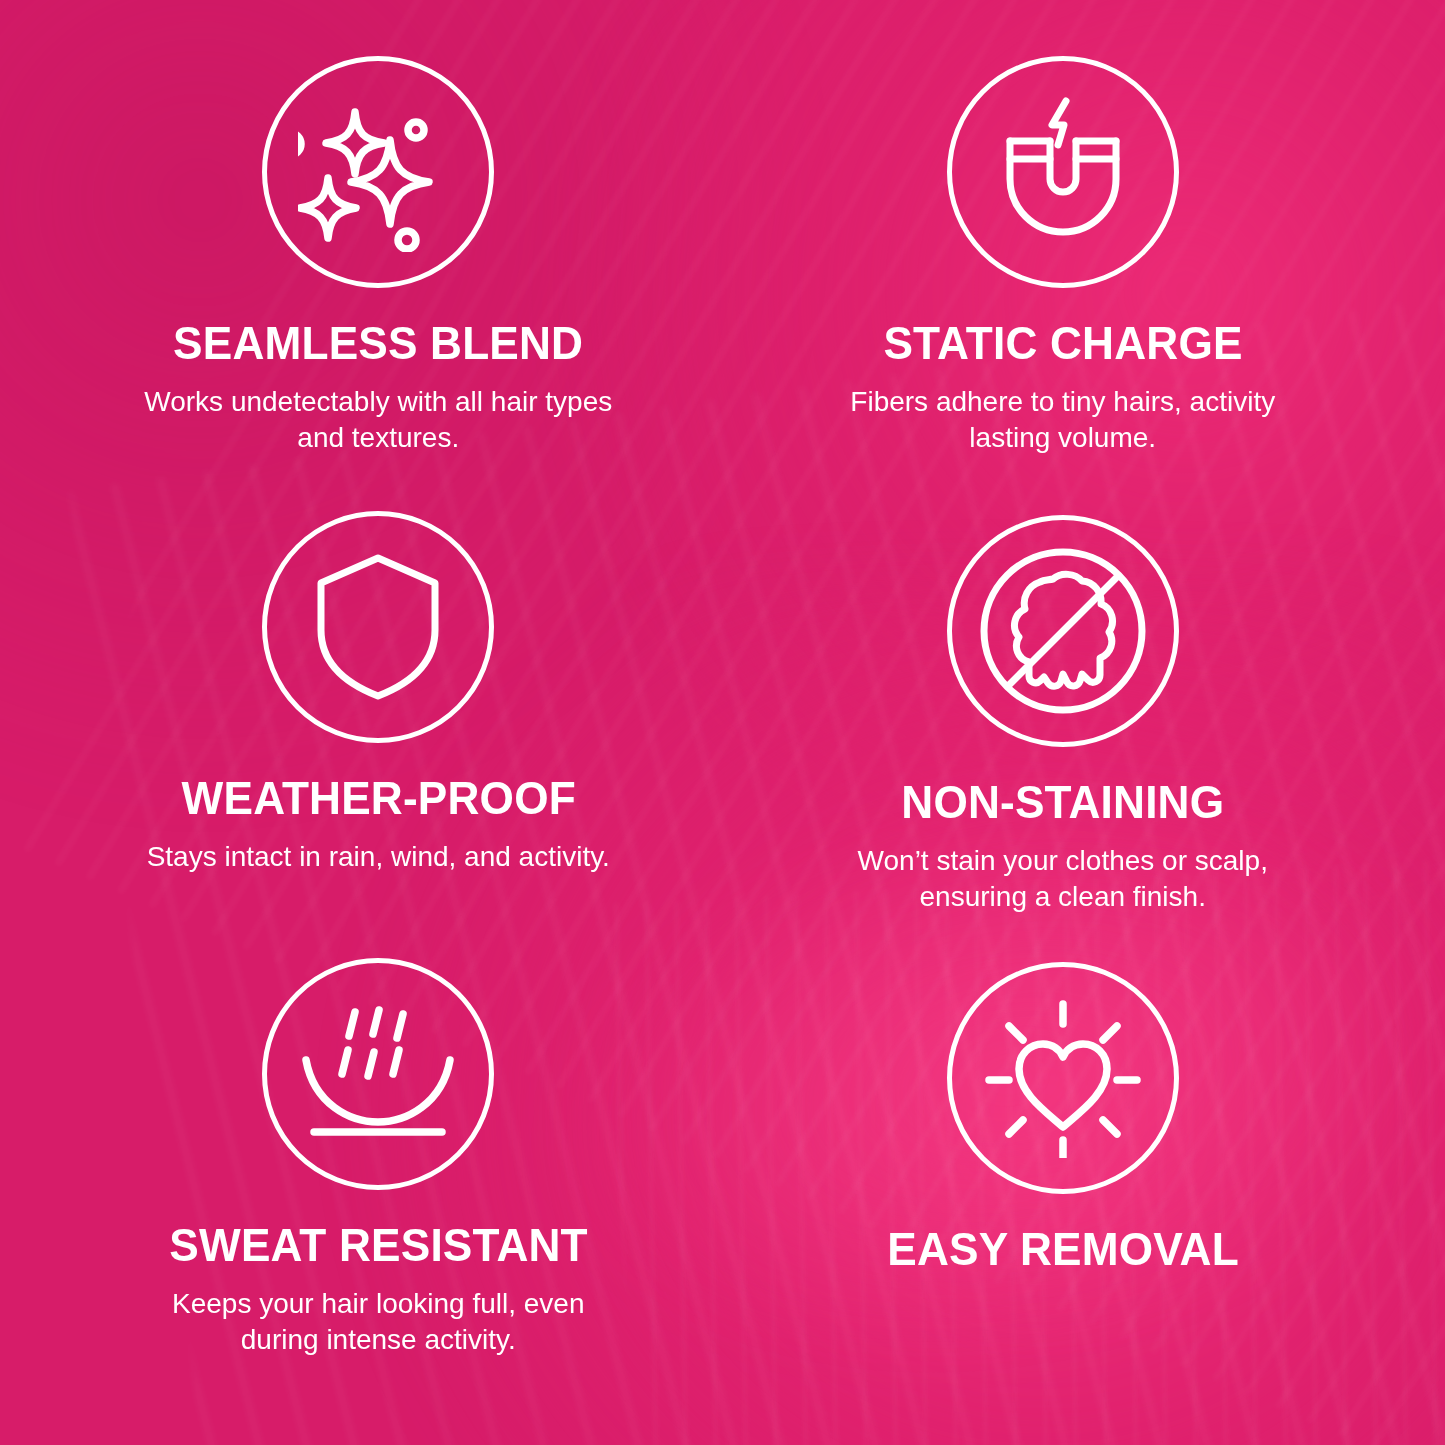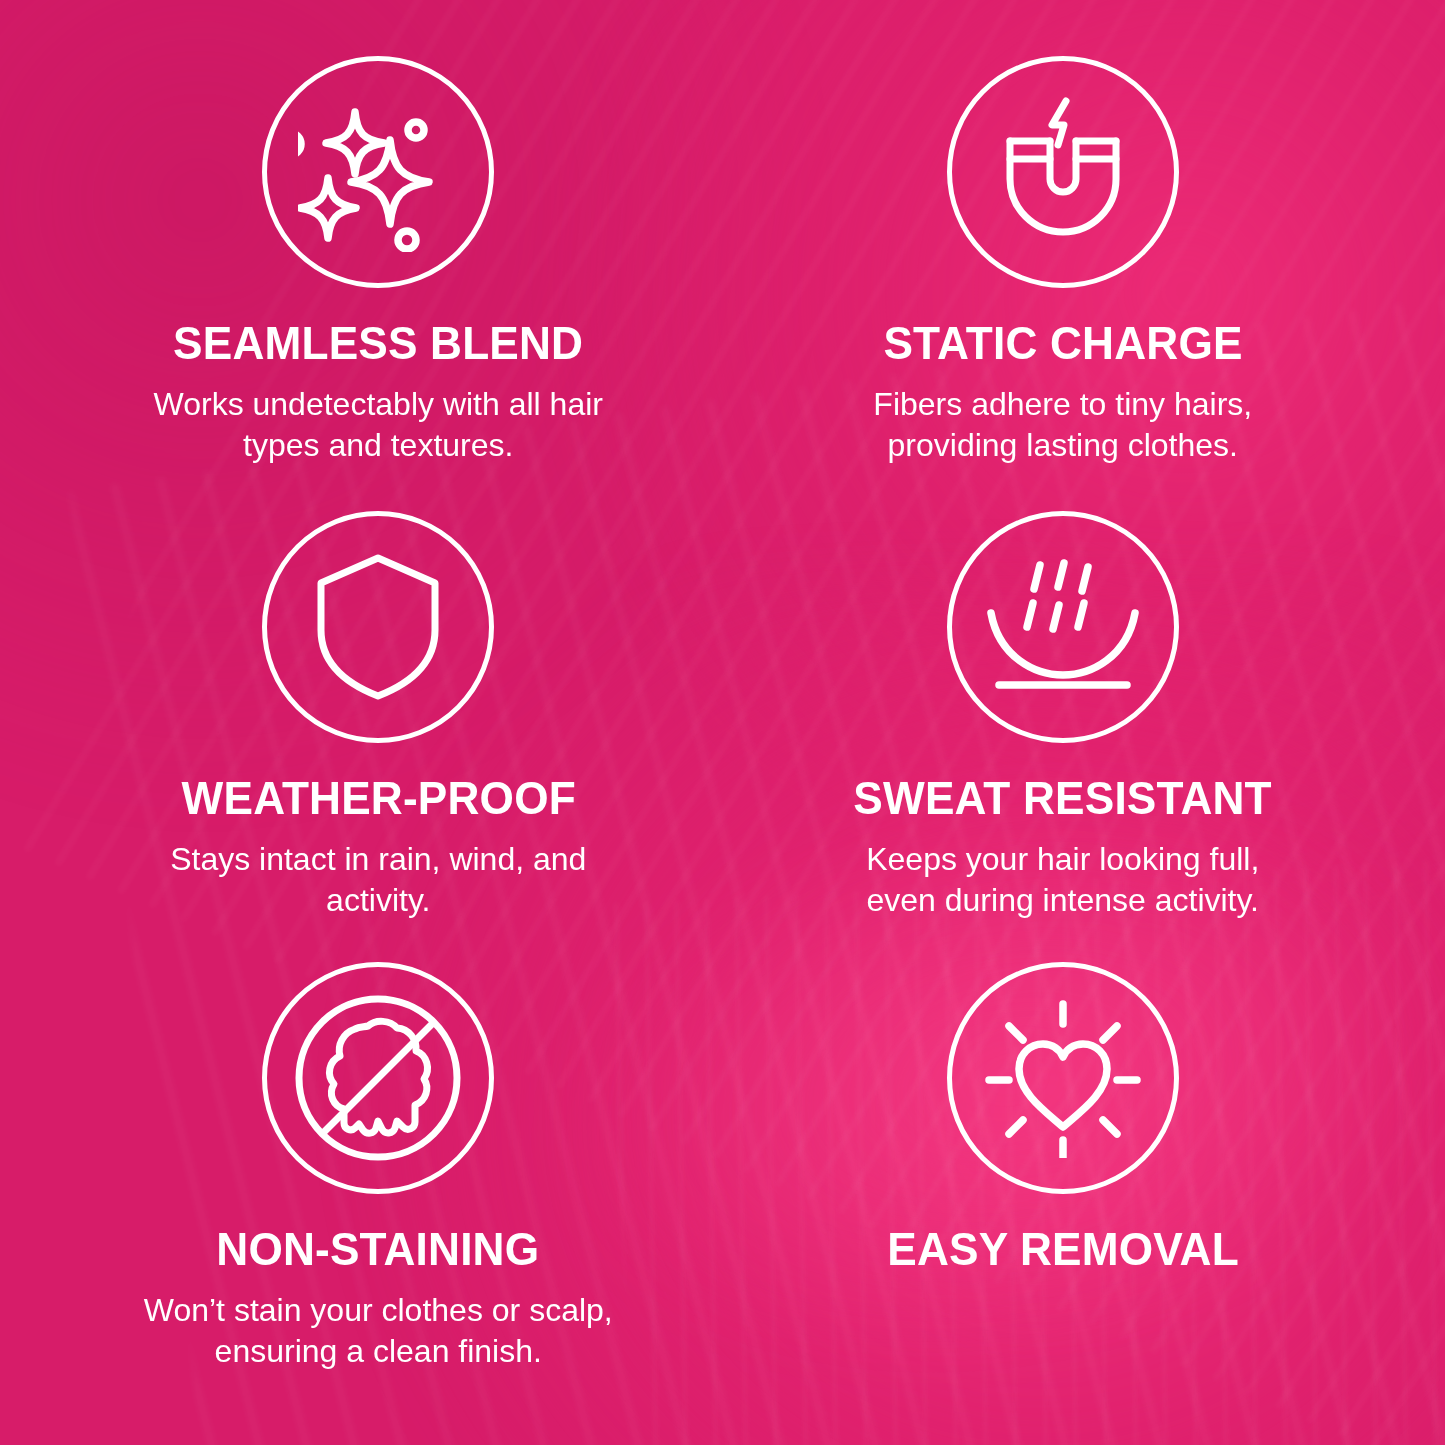--- a/index.html
+++ b/index.html
@@ -170,21 +170,21 @@
     line-height: 1.04;
     text-align: center;
     margin-top: 31px;
     white-space: nowrap;
     transform: scaleX(0.94);
     text-transform: uppercase;
   }
 
   .card-desc {
     color: #ffffff;
-    font-size: 32px;
+    font-size: 28px;
     line-height: 1.30;
     text-align: center;
     margin-top: 16px;
     max-width: 470px;
     font-weight: 400;
   }
 
   
   .row2 .icon-ring { margin-top: 8px; }
   .row3 .icon-ring { margin-top: 12px; }
@@ -234,53 +234,31 @@
 
           <path d="M22 44 L62 44"></path>
           <path d="M88 44 L128 44"></path>
           <path d="M22 62 L62 62"></path>
           <path d="M88 62 L128 62"></path>
 
           <path d="M78 4 L64 28 L76 28 L70 48"></path>
         </svg>
       </div>
       <div class="card-title">STATIC CHARGE</div>
-      <div class="card-desc">Fibers adhere to tiny hairs, providing lasting clothes.</div>
+      <div class="card-desc">Fibers adhere to tiny hairs, activity lasting volume.</div>
     </div>
 
     <div class="card row2">
       <div class="icon-ring">
         <svg width="130" height="150" viewBox="0 0 130 150" fill="none" stroke="#ffffff" stroke-width="7" stroke-linejoin="round" stroke-linecap="round">
           <path d="M65 6 L122 31 L122 78 C122 112 96 132 65 144 C34 132 8 112 8 78 L8 31 Z"></path>
         </svg>
       </div>
       <div class="card-title">WEATHER-PROOF</div>
       <div class="card-desc">Stays intact in rain, wind, and activity.</div>
-    </div>
-
-    <div class="card row2">
-      <div class="icon-ring">
-        <svg width="160" height="140" viewBox="0 0 160 140" fill="none" stroke="#ffffff" stroke-width="7.5" stroke-linecap="round" stroke-linejoin="round">
-
-          <path d="M57 8 L51 32"></path>
-          <path d="M81 6 L75 30"></path>
-          <path d="M105 10 L99 34"></path>
-
-          <path d="M50 46 L44 70"></path>
-          <path d="M76 48 L70 72"></path>
-          <path d="M101 46 L95 70"></path>
-
-          <path d="M8 56 C16 100 52 118 80 118 C108 118 144 100 152 56"></path>
-
-          <path d="M16 128 L144 128"></path>
-          <path d="M16 150 L144 150"></path>
-        </svg>
-      </div>
-      <div class="card-title">SWEAT RESISTANT</div>
-      <div class="card-desc">Keeps your hair looking full, even during intense activity.</div>
     </div>
 
     <div class="card row3">
       <div class="icon-ring">
         <svg width="170" height="170" viewBox="0 0 170 170" fill="none" stroke="#ffffff" stroke-width="7" stroke-linejoin="round" stroke-linecap="round">
 
           <circle cx="85" cy="85" r="79"></circle>
 
           <path d="M62 36
                    C50 40 44 52 47 63
@@ -296,20 +274,42 @@
                    C97 27 83 26 75 33
                    C71 34 66 34 62 36 Z"></path>
 
           <path d="M30 140 L140 30"></path>
         </svg>
       </div>
       <div class="card-title">NON-STAINING</div>
       <div class="card-desc">Won’t stain your clothes or scalp, ensuring a clean finish.</div>
     </div>
 
+    <div class="card row2">
+      <div class="icon-ring">
+        <svg width="160" height="140" viewBox="0 0 160 140" fill="none" stroke="#ffffff" stroke-width="7.5" stroke-linecap="round" stroke-linejoin="round">
+
+          <path d="M57 8 L51 32"></path>
+          <path d="M81 6 L75 30"></path>
+          <path d="M105 10 L99 34"></path>
+
+          <path d="M50 46 L44 70"></path>
+          <path d="M76 48 L70 72"></path>
+          <path d="M101 46 L95 70"></path>
+
+          <path d="M8 56 C16 100 52 118 80 118 C108 118 144 100 152 56"></path>
+
+          <path d="M16 128 L144 128"></path>
+          <path d="M16 150 L144 150"></path>
+        </svg>
+      </div>
+      <div class="card-title">SWEAT RESISTANT</div>
+      <div class="card-desc">Keeps your hair looking full, even during intense activity.</div>
+    </div>
+
     <div class="card row3">
       <div class="icon-ring">
         <svg width="160" height="160" viewBox="0 0 160 160" fill="none" stroke="#ffffff" stroke-width="7.5" stroke-linecap="round" stroke-linejoin="round">
 
           <path d="M80 129
                    C63 114 36 95 36 71
                    C36 56 47 46 60 46
                    C70 46 77 52 80 59
                    C83 52 90 46 100 46
                    C113 46 124 56 124 71

